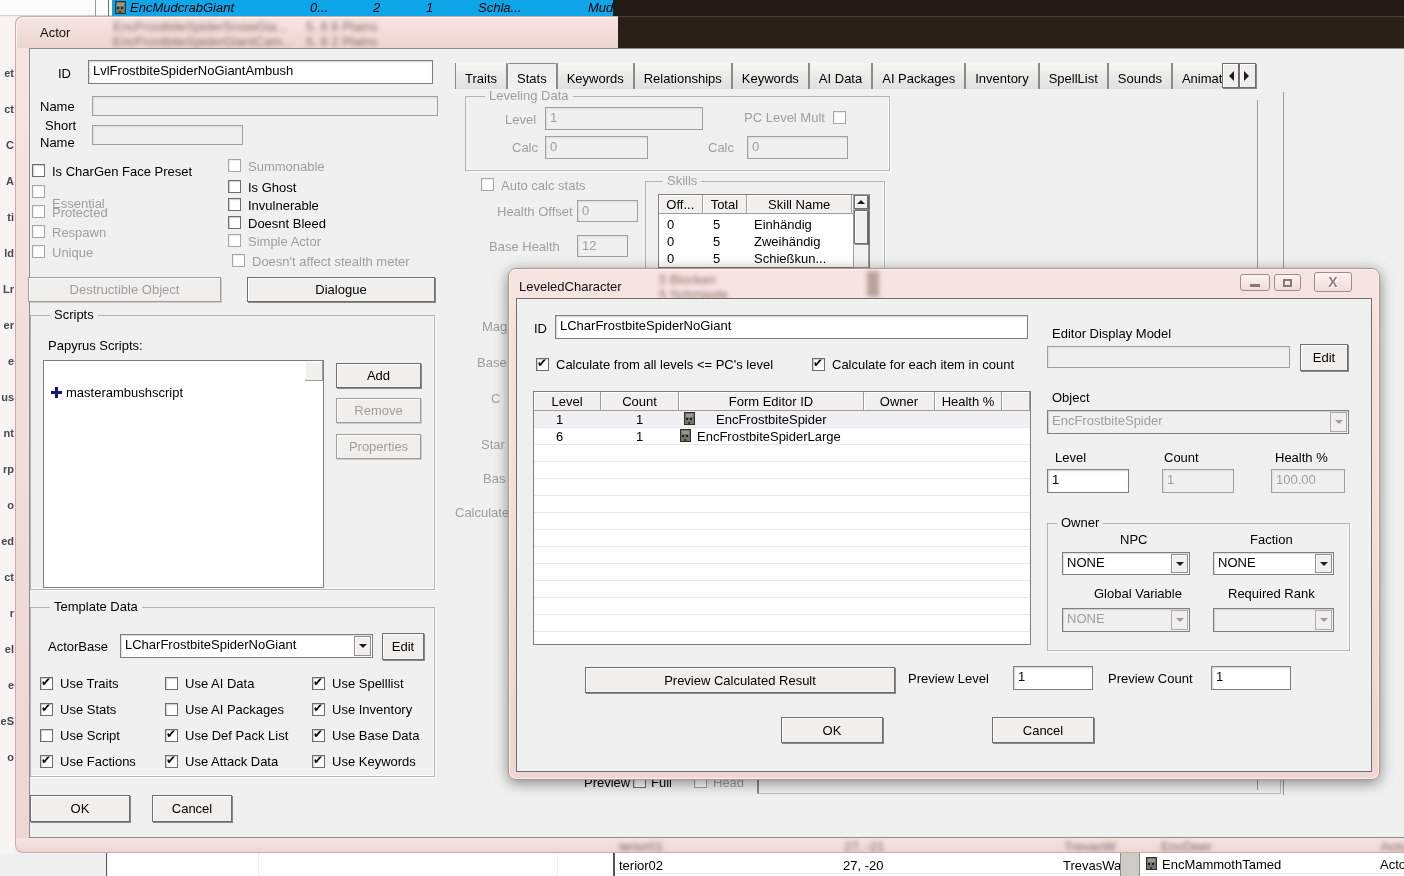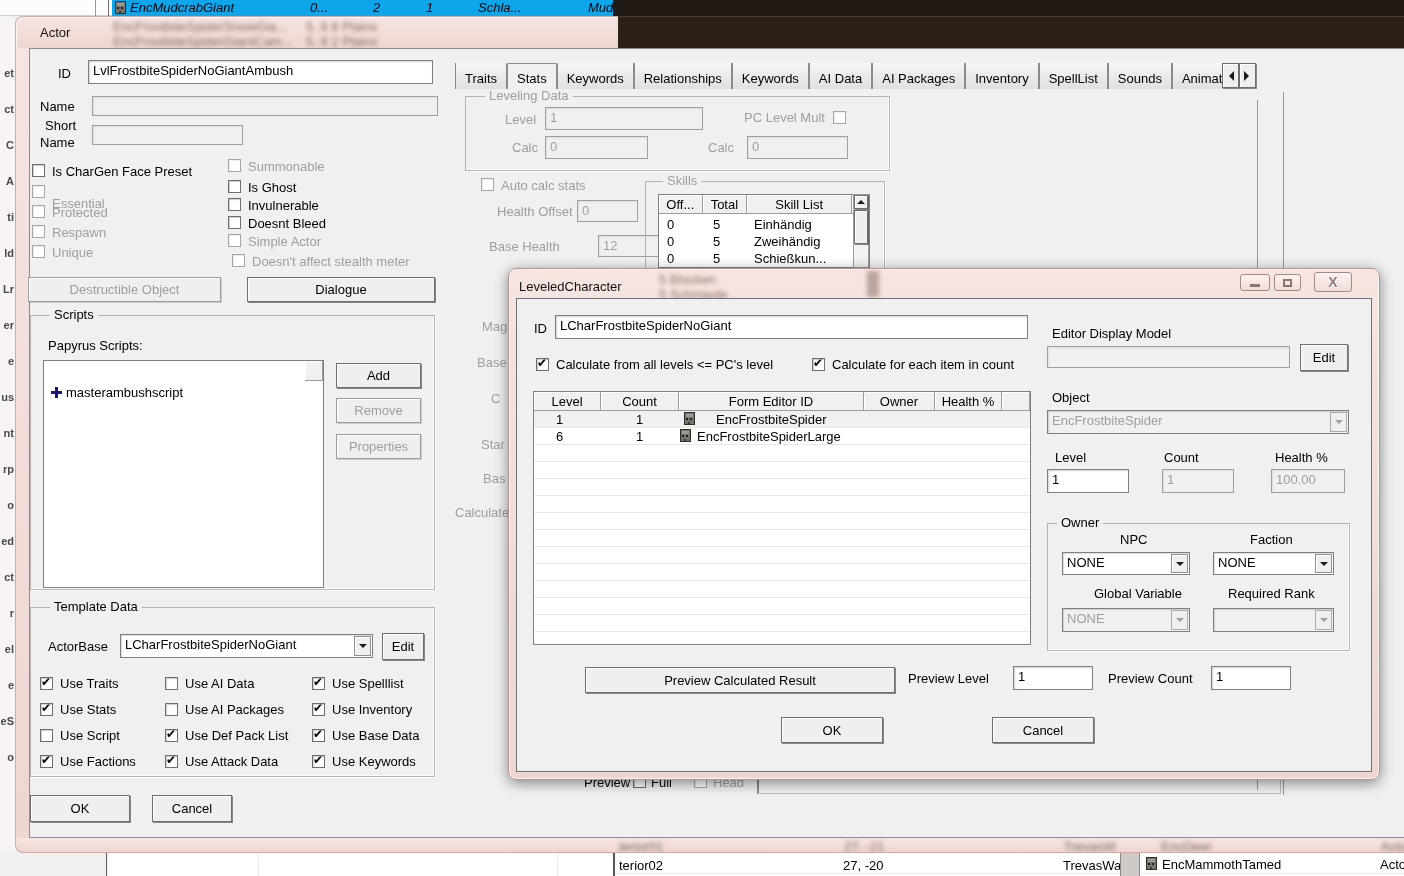--- a/index.html
+++ b/index.html
@@ -266,34 +266,34 @@
 <span class="txt dis" style="left:512px;top:140px;">Calc</span>
 <div class="tb gray" style="left:545px;top:136px;width:103px;height:23px;">0</div>
 <span class="txt dis" style="left:708px;top:140px;">Calc</span>
 <div class="tb gray" style="left:747px;top:136px;width:101px;height:23px;">0</div>
 
 <span class="cb gray" style="left:481px;top:178px;"></span>
 <span class="txt dis" style="left:501px;top:178px;">Auto calc stats</span>
 <span class="txt dis" style="left:497px;top:204px;">Health Offset</span>
 <div class="tb gray" style="left:577px;top:200px;width:61px;height:22px;">0</div>
 <span class="txt dis" style="left:489px;top:239px;">Base Health</span>
-<div class="tb gray" style="left:577px;top:235px;width:61px;height:22px;margin-left:21px;">12</div>
+<div class="tb gray" style="left:577px;top:235px;width:51px;height:22px;">12</div>
 
 <div class="grp" style="left:645px;top:181px;width:240px;height:120px;"></div>
 <span class="grp-lb dis" style="left:663px;top:174px;">Skills</span>
 <div class="abs" style="left:658px;top:194px;width:212px;height:74px;background:#fff;border:1px solid #7f7f7f;overflow:hidden;">
   <div style="display:flex;">
     <div class="th" style="width:44px;height:19px;">
         <span>Off...</span>
       </div>
     <div class="th" style="width:45px;height:19px;">
         <span>Total</span>
       </div>
     <div class="th" style="width:106px;height:19px;">
-        <span>Skill List</span>
+        <span>Skill Name</span>
       </div>
     <div class="th" style="width:17px;height:19px;"></div>
   </div>
   <span class="txt" style="left:8px;top:22px;">0</span>
   <span class="txt" style="left:54px;top:22px;">5</span>
   <span class="txt" style="left:95px;top:22px;">Einhändig</span>
   <span class="txt" style="left:8px;top:39px;">0</span>
   <span class="txt" style="left:54px;top:39px;">5</span>
   <span class="txt" style="left:95px;top:39px;">Zweihändig</span>
   <span class="txt" style="left:8px;top:56px;">0</span>

